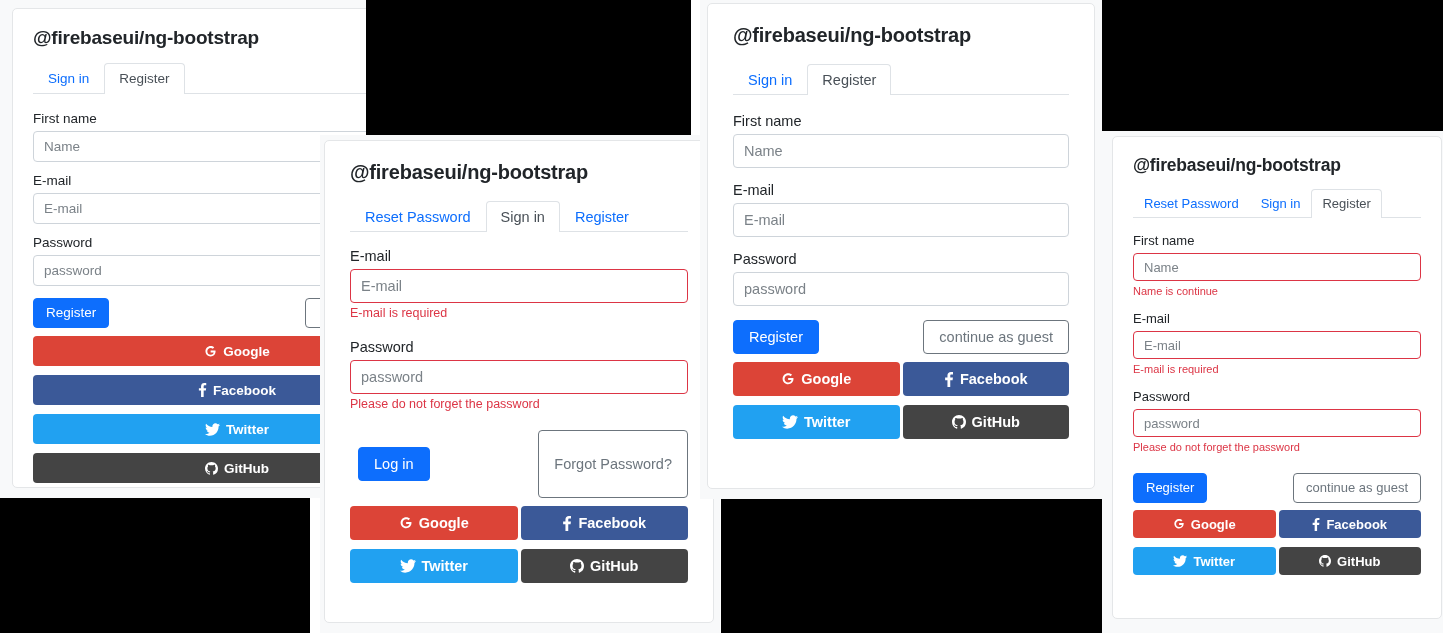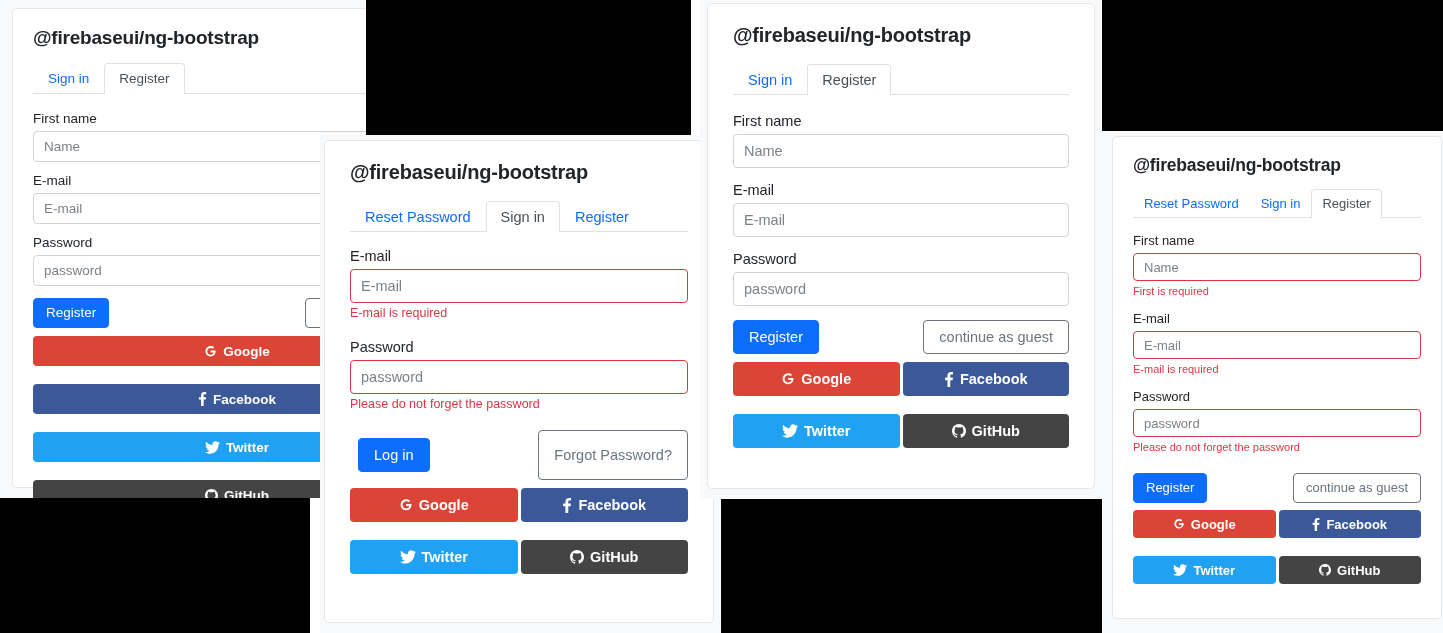--- a/index.html
+++ b/index.html
@@ -115,21 +115,21 @@
     border: 1px solid transparent;
     cursor: pointer;
     white-space: nowrap;
   }
   .btn-primary { background: #0d6efd; border-color: #0d6efd; color: #ffffff; }
   .btn-outline { background: #ffffff; border-color: #6c757d; color: #6c757d; padding: 5px 14px; }
 
   .social-grid {
     display: grid;
     grid-template-columns: 1fr 1fr;
-    gap: 18px 3px;
+    gap: 9px 3px;
   }
   .social-grid.stacked { grid-template-columns: 1fr; }
   .social-btn {
     font-family: "Liberation Sans", sans-serif;
     display: flex;
     align-items: center;
     justify-content: center;
     gap: 6px;
     height: 30px;
     border: none;
@@ -241,21 +241,21 @@
           </div>
 
           <div class="field" style="margin-bottom:14px;">
             <label class="field-label" style="font-size:14.5px;">Password</label>
             <input class="form-input is-invalid" type="text" style="height: 34px; font-size: 14.5px;" placeholder="password">
             <span class="error-text" style="font-size:12.5px;">Please do not forget the password</span>
           </div>
 
           <div class="action-row" style="margin:18px 0 8px 8px;">
             <button class="btn btn-primary" style="font-size:14.5px; padding:7px 15px;">Log in</button>
-            <button class="btn btn-outline" style="font-size:14.5px; padding:15px 15px;">Forgot Password?</button>
+            <button class="btn btn-outline" style="font-size:14.5px; padding:24px 15px;">Forgot Password?</button>
           </div>
 
           <div class="social-grid">
             <button class="social-btn" style="background:#dc4437; height:34px; font-size:14.5px;">
               <span class="glyph">
                 <svg width="14" height="14" viewBox="0 0 24 24" fill="#ffffff">
                     <path d="M12.24 10.4v3.4h5.6c-.23 1.45-1.68 4.25-5.6 4.25-3.37 0-6.12-2.79-6.12-6.22S8.87 5.6 12.24 5.6c1.92 0 3.2.82 3.94 1.52l2.68-2.58C17.14 2.96 14.9 2 12.24 2 6.98 2 2.72 6.26 2.72 11.5S6.98 21 12.24 21c5.5 0 9.14-3.87 9.14-9.31 0-.63-.07-1.1-.16-1.58h-8.98z"></path>
                   </svg>
               </span>
               <span>Google</span>
@@ -368,21 +368,21 @@
 
           <div class="tabs" style="height:30px; margin-bottom:14px;">
             <div class="tab" style="font-size:13px; padding:5px 10px;">Reset Password</div>
             <div class="tab" style="font-size:13px; padding:5px 10px;">Sign in</div>
             <div class="tab active" style="font-size:13px; padding:5px 10px;">Register</div>
           </div>
 
           <div class="field" style="margin-bottom:11px;">
             <label class="field-label" style="font-size:13px;">First name</label>
             <input class="form-input is-invalid" type="text" style="height: 28px; font-size: 13px;" placeholder="Name">
-            <span class="error-text" style="font-size:11px;">First is required</span>
+            <span class="error-text" style="font-size:11px;">Name is continue</span>
           </div>
 
           <div class="field" style="margin-bottom:11px;">
             <label class="field-label" style="font-size:13px;">E-mail</label>
             <input class="form-input is-invalid" type="text" style="height: 28px; font-size: 13px;" placeholder="E-mail">
             <span class="error-text" style="font-size:11px;">E-mail is required</span>
           </div>
 
           <div class="field" style="margin-bottom:11px;">
             <label class="field-label" style="font-size:13px;">Password</label>

